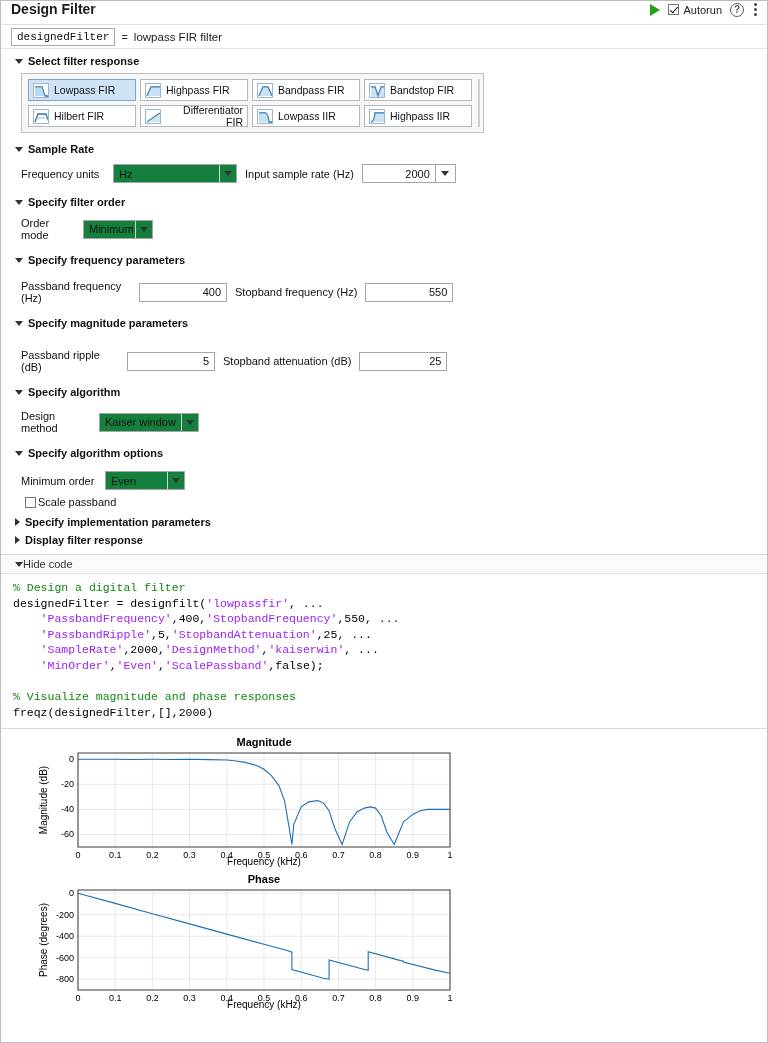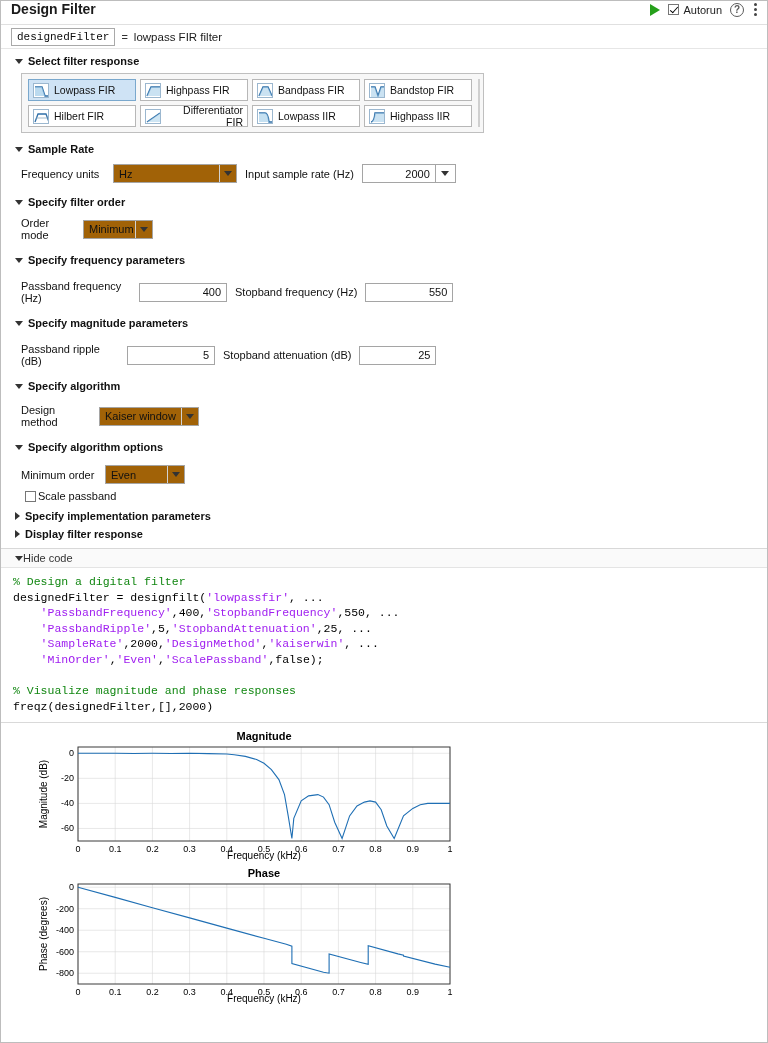--- a/index.html
+++ b/index.html
@@ -115,21 +115,21 @@
     position:relative;
   }
   .gal-scroll .thumbbar {
     position:absolute; left:1px; right:1px; top:1px; height:30px; background:#c8c8c8; border-radius:1px;
   }
 
   
   .row { display:flex; align-items:center; gap:8px; margin:3px 0 3px 0; }
   .lbl { font-size:11px; color:#111; }
   .select {
-    height:19px; border:1px solid #a5a5a5; background:#a16207;
+    height:19px; border:1px solid #a5a5a5; background:#15803d;
     display:inline-flex; align-items:center; justify-content:space-between;
     font-size:11px; padding:0 0 0 5px; cursor:pointer; color:#111;
   }
   .select .arrow {
     width:17px; height:100%; display:flex; align-items:center; justify-content:center;
     border-left:1px solid #d2d2d2;
   }
   .caret { width:0;height:0;border-left:4px solid transparent;border-right:4px solid transparent;border-top:5px solid #333; }
   .numfield {
     height:19px; border:1px solid #a5a5a5; background:#fff;
@@ -339,25 +339,25 @@
       </div>
     </div>
   </div>
 
   <div class="section">
     <div class="sec-head">
       <span class="tri-down"></span>
       <span>Specify magnitude parameters</span>
     </div>
     <div class="sec-body">
-      <div class="row" style="margin-top:8px">
+      <div class="row" style="margin-top:14px">
         <span class="lbl" style="width:98px">Passband ripple (dB)</span>
         <span class="numfield" style="width:88px">5</span>
         <span class="lbl">Stopband attenuation (dB)</span>
-        <span class="numfield" style="width:77px">25</span>
+        <span class="numfield" style="width:88px">25</span>
       </div>
     </div>
   </div>
 
   <div class="section">
     <div class="sec-head">
       <span class="tri-down"></span>
       <span>Specify algorithm</span>
     </div>
     <div class="sec-body">

